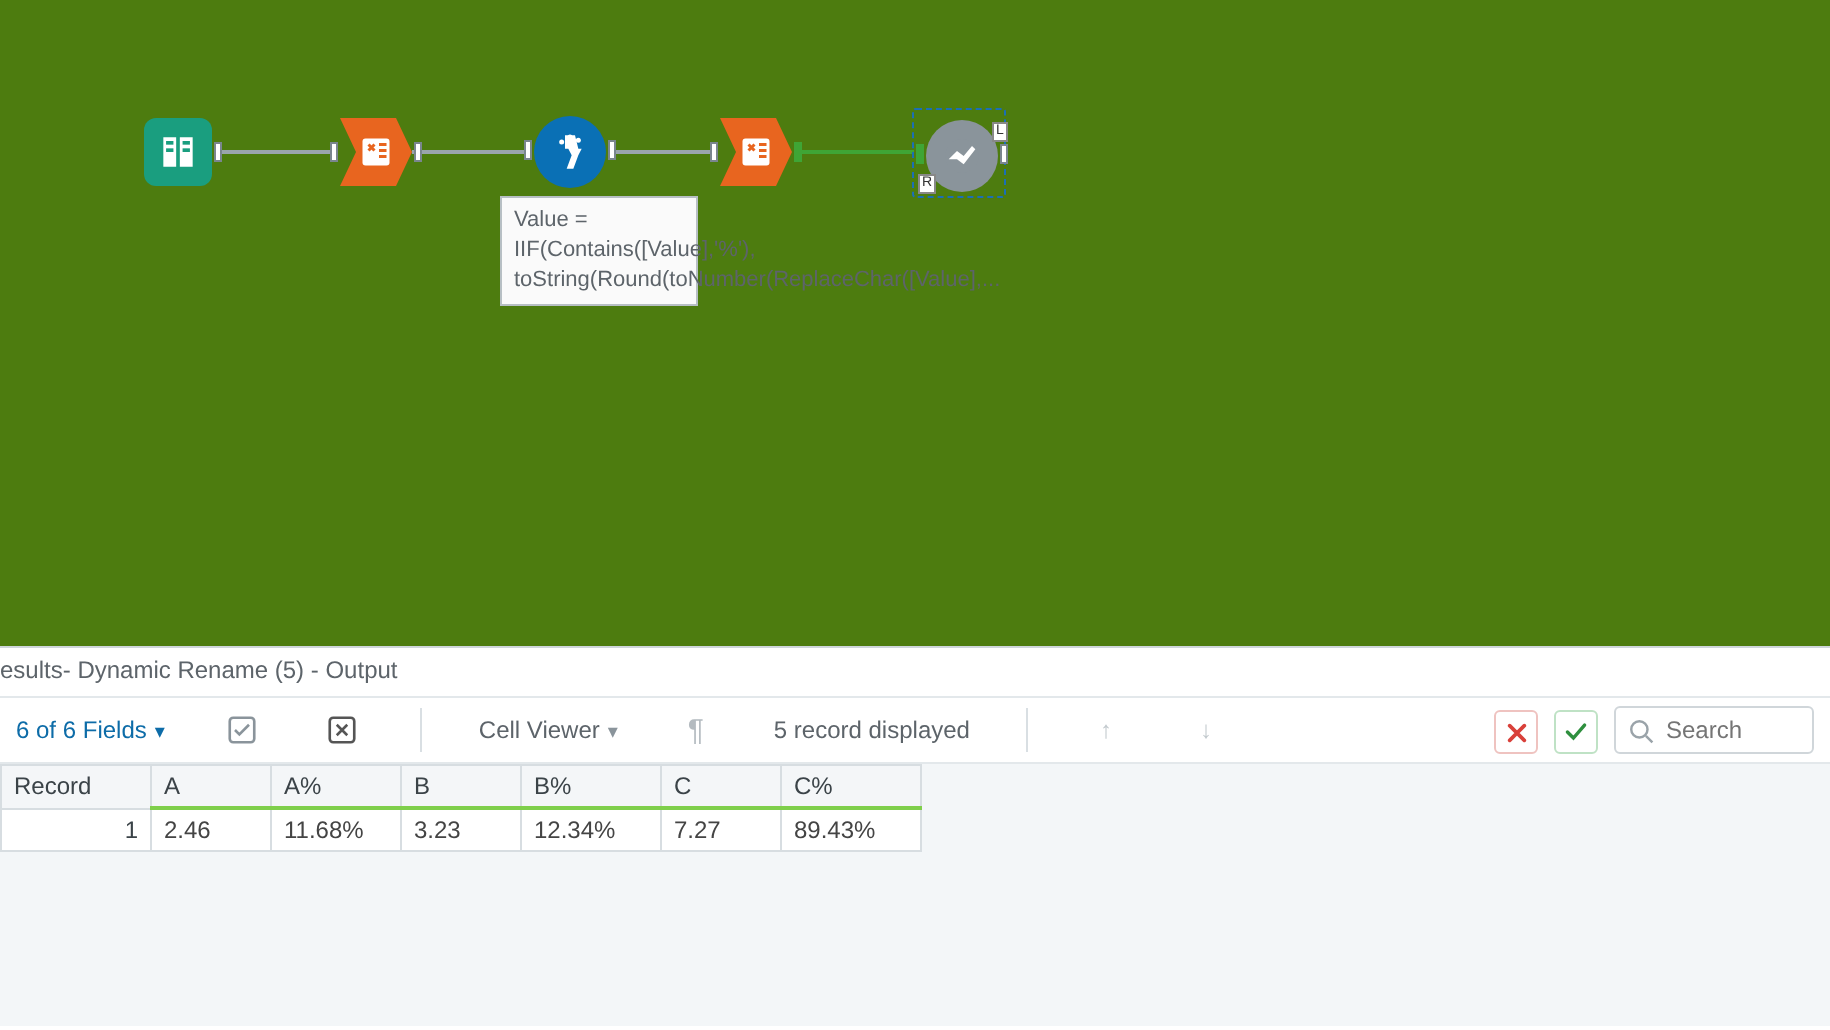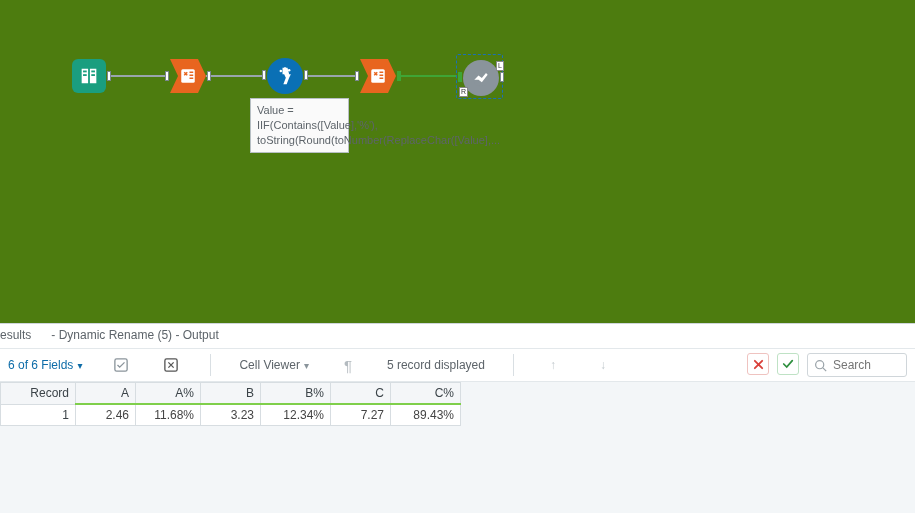--- a/index.html
+++ b/index.html
@@ -81,21 +81,21 @@
   .results-pane {
     border-top: 1px solid #cfd6db;
     background:#fff;
   }
   .results-header {
     display:flex;
     align-items:center;
     padding: 4px 6px 6px 0;
     font-size: 12px;
     color:#5d646a;
-    gap:20px;
+    gap:0;
   }
   .results-header .title { color:#5d646a; }
   .toolbar {
     display:flex;
     align-items:center;
     padding: 4px 8px;
     gap: 28px;
     border-top:1px solid #e3e8eb;
     border-bottom:1px solid #e3e8eb;
     background:#fff;
@@ -104,41 +104,41 @@
   .link { color:#0d6ca8; cursor:pointer; }
   .chev { font-size:10px; color:#0d6ca8; margin-left:4px;}
   .tb-text { color:#5d646a; }
   .tb-btn {
     width:22px;height:22px;display:flex;align-items:center;justify-content:center;
     color:#8a949b;
   }
   .tb-btn.boxed { border:1px solid #c6cdd2; border-radius:3px; }
   .tb-btn.red { color:#d9403a; border-color:#efc3c0; }
   .tb-btn.green { color:#2e8f3e; border-color:#bfe2c5; }
-  .toolbar .right { margin-left:auto; display:flex; gap:8px; align-items:flex-start; }
+  .toolbar .right { margin-left:auto; display:flex; gap:8px; align-items:flex-end; }
   .search-wrap {
     border:1px solid #d0d6da; border-radius:3px;
     display:flex; align-items:center;
     height:24px; width:100px; padding-left:6px; color:#9aa3a9;
     gap:4px;
   }
   .search-wrap input {
     border:none; outline:none; font-size:12px; width:60px; color:#333;
     background:transparent;
   }
 
   .grid {
     border-collapse:collapse;
     font-size:12px;
     color:#444;
   }
   .grid th, .grid td {
     border:1px solid #d7dde1;
     padding:3px 6px;
-    text-align:right;
+    text-align:left;
     font-weight:normal;
     background:#fff;
   }
   .grid thead th {
     background:#f4f6f8;
     border-bottom:2px solid #7fcf4b;
     color:#3b4348;
   }
   .grid thead th:first-child {
     border-bottom:1px solid #d7dde1;

